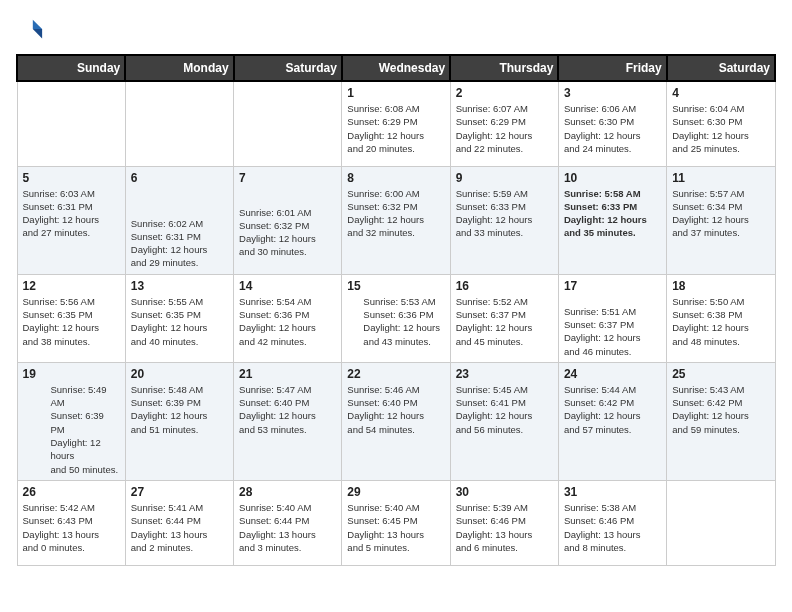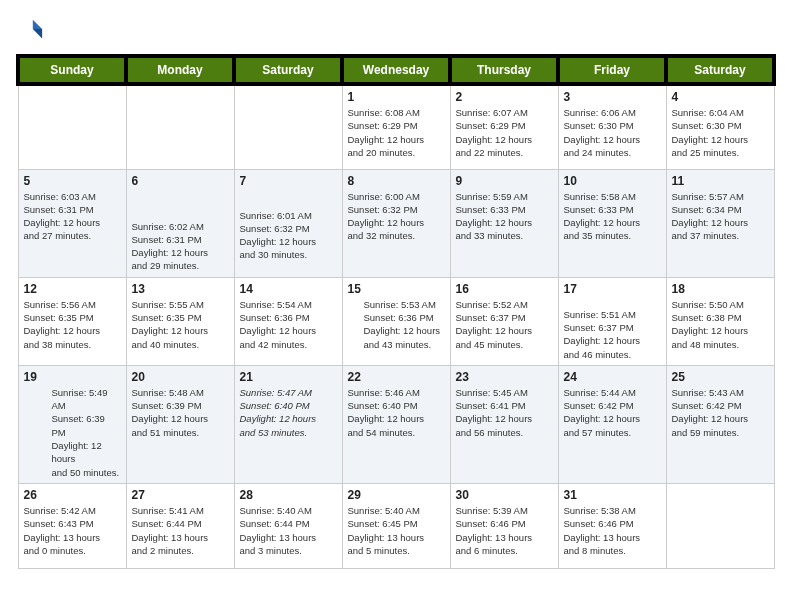--- a/index.html
+++ b/index.html
@@ -43,27 +43,27 @@
     .location {
       font-size: 14px;
       color: #444;
     }
     .calendar {
       width: 100%;
       border-collapse: collapse;
       border: 1px solid #ccc;
     }
     .calendar th {
-      background-color: #4d7c0f;
+      background-color: #404040;
       color: #fff;
       font-size: 12px;
       font-weight: bold;
       padding: 5px 4px;
-      text-align: center;
-      border: 4px solid #000000;
+      text-align: right;
+      border: 2px solid #000000;
     }
     .calendar td {
       vertical-align: top;
       border: 1px solid #ccc;
       padding: 4px 5px;
       font-size: 10px;
       color: #222;
       background: #fff;
       width: 108px;
       height: 85px;
@@ -183,21 +183,21 @@
         </td>
         <td>
           <div class="day-number">9</div>
           <div class="day-info" style="white-space: pre-line;">Sunrise: 5:59 AM
 Sunset: 6:33 PM
 Daylight: 12 hours
 and 33 minutes.</div>
         </td>
         <td>
           <div class="day-number">10</div>
-          <div class="day-info" style="white-space: pre-line;">Sunrise: 5:58 AM
+          <div class="day-info" style="white-space: pre-line; font-weight: bold;">Sunrise: 5:58 AM
 Sunset: 6:33 PM
 Daylight: 12 hours
 and 35 minutes.</div>
         </td>
         <td>
           <div class="day-number">11</div>
           <div class="day-info" style="white-space: pre-line;">Sunrise: 5:57 AM
 Sunset: 6:34 PM
 Daylight: 12 hours
 and 37 minutes.</div>
@@ -264,21 +264,21 @@
         </td>
         <td>
           <div class="day-number">20</div>
           <div class="day-info" style="white-space: pre-line;">Sunrise: 5:48 AM
 Sunset: 6:39 PM
 Daylight: 12 hours
 and 51 minutes.</div>
         </td>
         <td>
           <div class="day-number">21</div>
-          <div class="day-info" style="white-space: pre-line; font-style: italic;">Sunrise: 5:47 AM
+          <div class="day-info" style="white-space: pre-line;">Sunrise: 5:47 AM
 Sunset: 6:40 PM
 Daylight: 12 hours
 and 53 minutes.</div>
         </td>
         <td>
           <div class="day-number">22</div>
           <div class="day-info" style="white-space: pre-line;">Sunrise: 5:46 AM
 Sunset: 6:40 PM
 Daylight: 12 hours
 and 54 minutes.</div>

